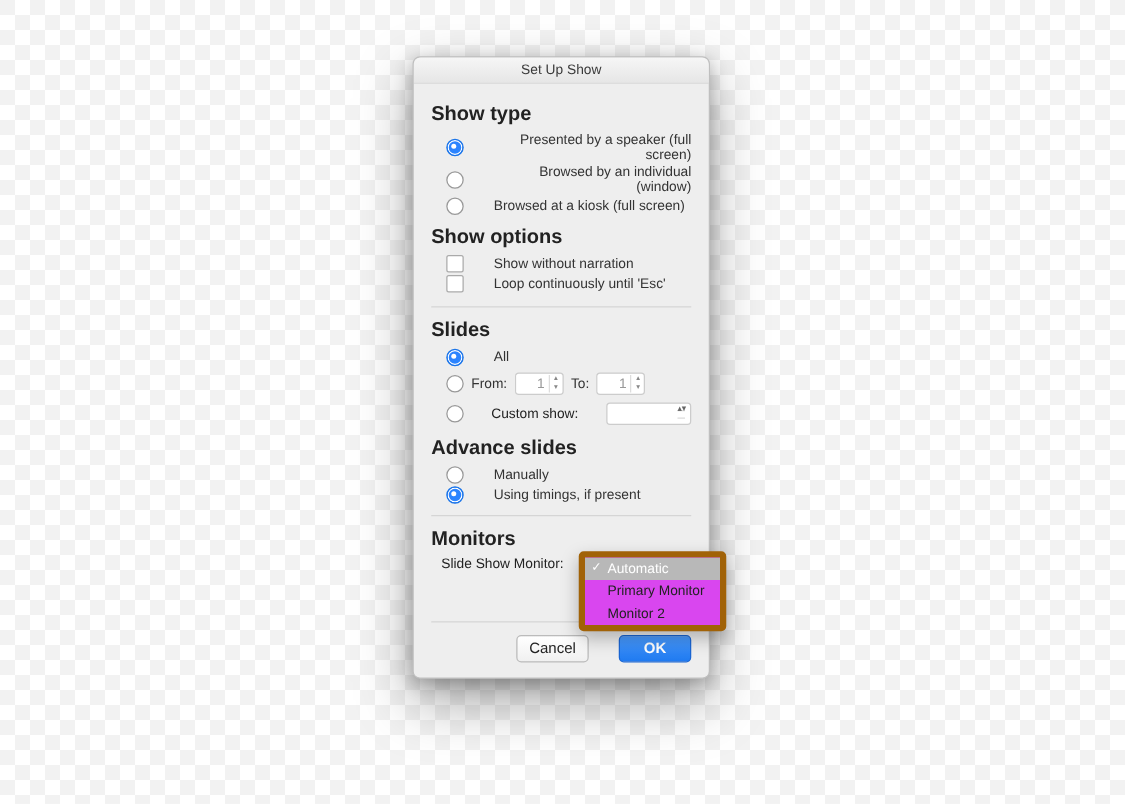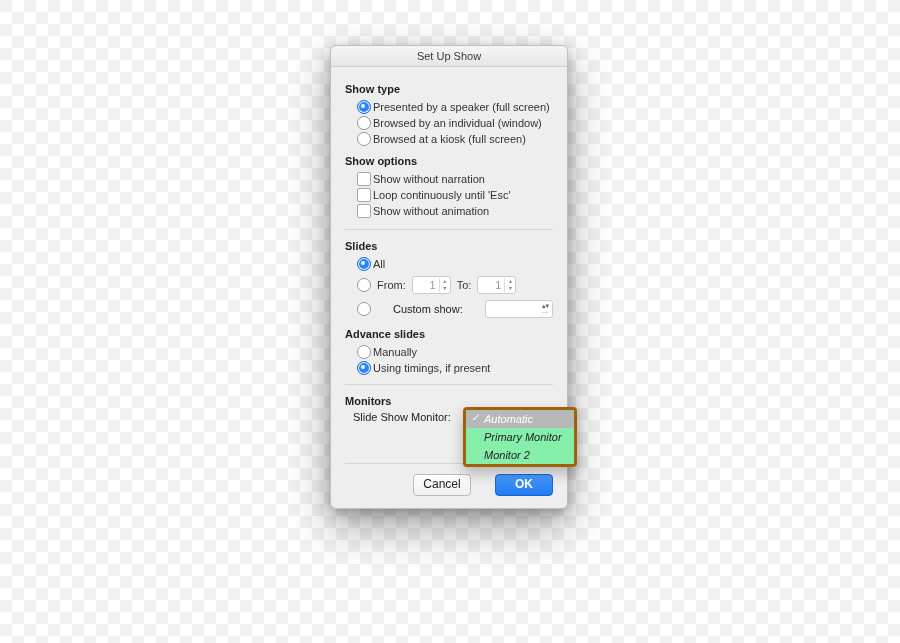--- a/index.html
+++ b/index.html
@@ -35,29 +35,29 @@
     border-bottom: 1px solid #d0d0d0;
     border-radius: 6px 6px 0 0;
   }
 
   .content {
     padding: 10px 14px 12px 14px;
   }
 
   .section-label {
     font-weight: 600;
-    font-size: 11px;
+    font-size: 16px;
     margin: 6px 0 4px 0;
     color: #222;
   }
 
   .opt-row {
     display: flex;
     align-items: center;
-    gap: 2px;
+    gap: 24px;
     padding: 1px 0 1px 12px;
     font-size: 11px;
     color: #333;
     text-align: right;
   }
 
   .radio {
     width: 12px;
     height: 12px;
     border-radius: 50%;
@@ -186,27 +186,26 @@
     font-size: 11px;
     margin-top: 2px;
     position: relative;
   }
 
   .popup {
     position: absolute;
     left: 118px;
     top: -4px;
     width: 108px;
-    background: #86efac;
-    border: 3px solid #a16207;
+    background: #d946ef;
+    border: 5px solid #a16207;
     border-radius: 4px;
     box-shadow: 0 6px 14px rgba(0,0,0,0.25);
     overflow: hidden;
     z-index: 10;
-    font-style: italic;
   }
   .popup .item {
     padding: 3px 8px 3px 18px;
     font-size: 11px;
     position: relative;
     color: #222;
   }
   .popup .item.selected {
     background: #b8b8b8;
     color: #fff;
@@ -269,24 +268,20 @@
     </div>
 
     <div class="section-label" style="margin-top:8px;">Show options</div>
     <div class="opt-row">
       <span class="checkbox"></span>
       <span>Show without narration</span>
     </div>
     <div class="opt-row">
       <span class="checkbox"></span>
       <span>Loop continuously until 'Esc'</span>
-    </div>
-    <div class="opt-row">
-      <span class="checkbox"></span>
-      <span>Show without animation</span>
     </div>
 
     <hr class="sep">
 
     <div class="section-label">Slides</div>
     <div class="opt-row">
       <span class="radio checked"></span>
       <span>All</span>
     </div>
 

